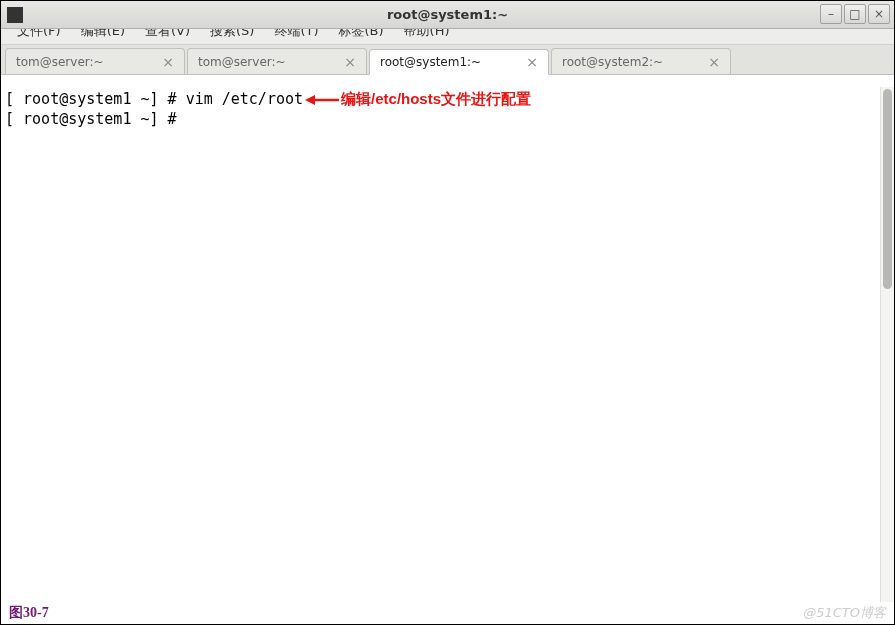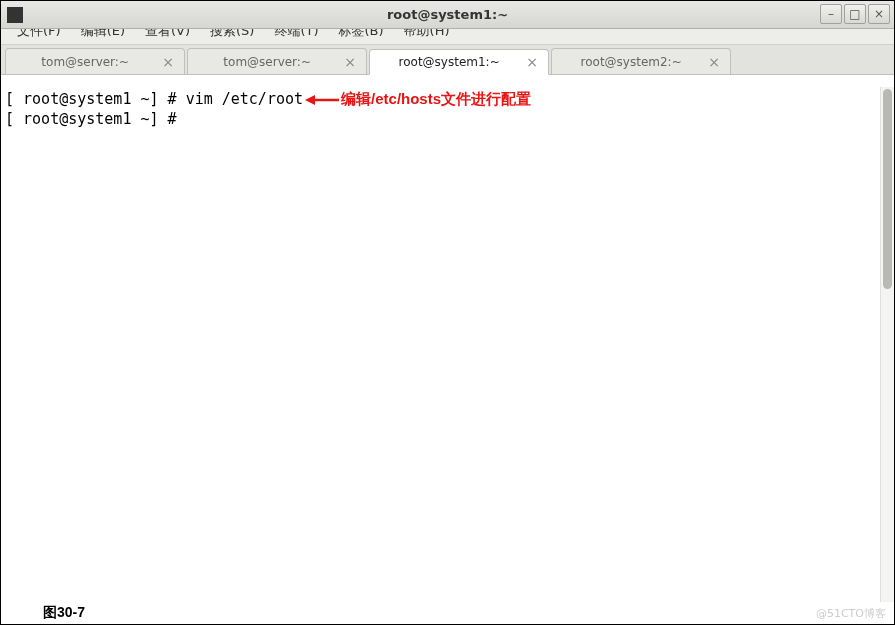--- a/index.html
+++ b/index.html
@@ -91,21 +91,20 @@
       border-radius: 4px 4px 0 0;
       display: flex;
       align-items: center;
       margin-right: 2px;
       min-width: 180px;
       max-width: 220px;
       position: relative;
       cursor: pointer;
       color: #666;
       font-size: 12px;
-      text-align: center;
     }
     .tab.active {
       background: #ffffff;
       color: #222;
       border-bottom: 1px solid #fff;
       margin-bottom: -1px;
       z-index: 2;
     }
     .tab-label {
       flex: 1;
@@ -174,28 +173,28 @@
       left: 0;
       right: 0;
       height: 22px;
       display: flex;
       align-items: center;
       justify-content: space-between;
       padding: 0 8px;
       font-size: 14px;
     }
     .figure-label {
-      color: #000000;
+      color: #701a75;
       font-weight: bold;
-      font-family: Liberation Sans, sans-serif;
-      margin-left: 34px;
+      font-family: Liberation Serif, serif;
     }
     .watermark {
       color: #cccccc;
-      font-size: 11px;
+      font-style: italic;
+      font-size: 13px;
     }
   </style>
 </head>
 <body>
 
 <div class="titlebar">
   <div class="titlebar-icon"></div>
   <div class="titlebar-title">root@system1:~</div>
   <div class="window-controls">
     <div class="window-btn">–</div>

